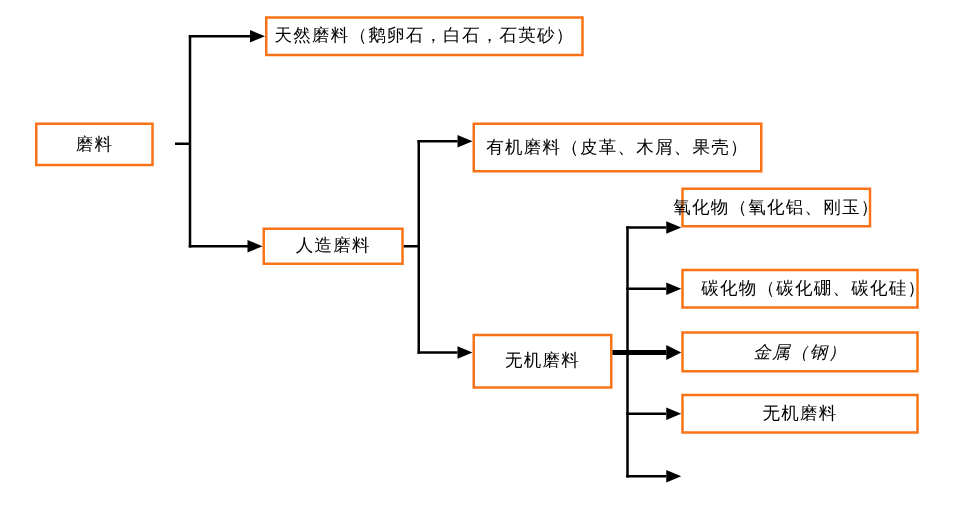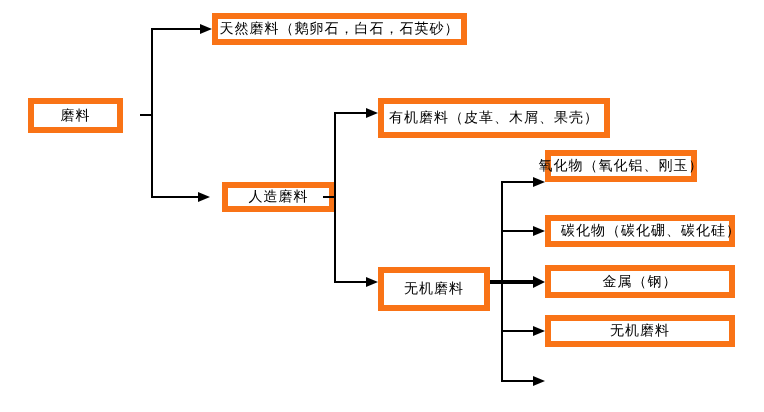--- a/index.html
+++ b/index.html
@@ -10,21 +10,21 @@
   #canvas {
     position: relative;
     width: 764px;
     height: 412px;
     background: #ffffff;
     overflow: hidden;
   }
   .node {
     position: absolute;
     box-sizing: border-box;
-    border: 6px solid #f97316;
+    border: 2px solid #f97316;
     background: #ffffff;
     color: #000000;
     display: flex;
     align-items: center;
     justify-content: center;
     font-size: 14px;
     letter-spacing: 1px;
     white-space: nowrap;
   }
   .line {
@@ -39,26 +39,26 @@
     border-bottom: 5px solid transparent;
     border-left: 12px solid #000000;
   }
   .ah-big {
     border-top-width: 6px;
     border-bottom-width: 6px;
   }
   
   #n-root      { left: 28px;  top: 98px;  width: 95px; height: 35px; }
   #n-natural   { left: 212px; top: 13px;  width: 255px; height: 32px; }
-  #n-artificial{ left: 210px; top: 182px; width: 113px; height: 30px; margin-left: 12px; }
+  #n-artificial{ left: 210px; top: 182px; width: 113px; height: 30px; }
   #n-organic   { left: 378px; top: 98px;  width: 232px; height: 40px; }
   #n-inorganic { left: 378px; top: 267px; width: 112px; height: 44px; }
   #n-oxides    { left: 545px; top: 150px; width: 152px; height: 32px; }
   #n-carbides  { left: 545px; top: 215px; width: 190px; height: 32px; padding-left: 22px; }
-  #n-metal     { left: 545px; top: 265px; width: 190px; height: 33px; }
+  #n-metal     { left: 545px; top: 265px; width: 190px; height: 33px; font-style: italic; }
   #n-plastic   { left: 545px; top: 315px; width: 190px; height: 32px; }
   #n-other     { left: 545px; top: 365px; width: 190px; height: 32px; }
   
   #c-root-stub       { left: 140px; top: 114px; width: 12px;  height: 2px; }
   #c-rail-1          { left: 151px; top: 29px;  width: 2px;   height: 169px; }
   #c-natural-line    { left: 151px; top: 28px;  width: 50px;  height: 2px; }
   #a-natural         { left: 200px; top: 24px; }
   #c-artificial-line { left: 151px; top: 196px; width: 48px;  height: 2px; }
   #a-artificial      { left: 198px; top: 192px; }
   #c-artificial-stub { left: 323px; top: 196px; width: 12px;  height: 2px; }

